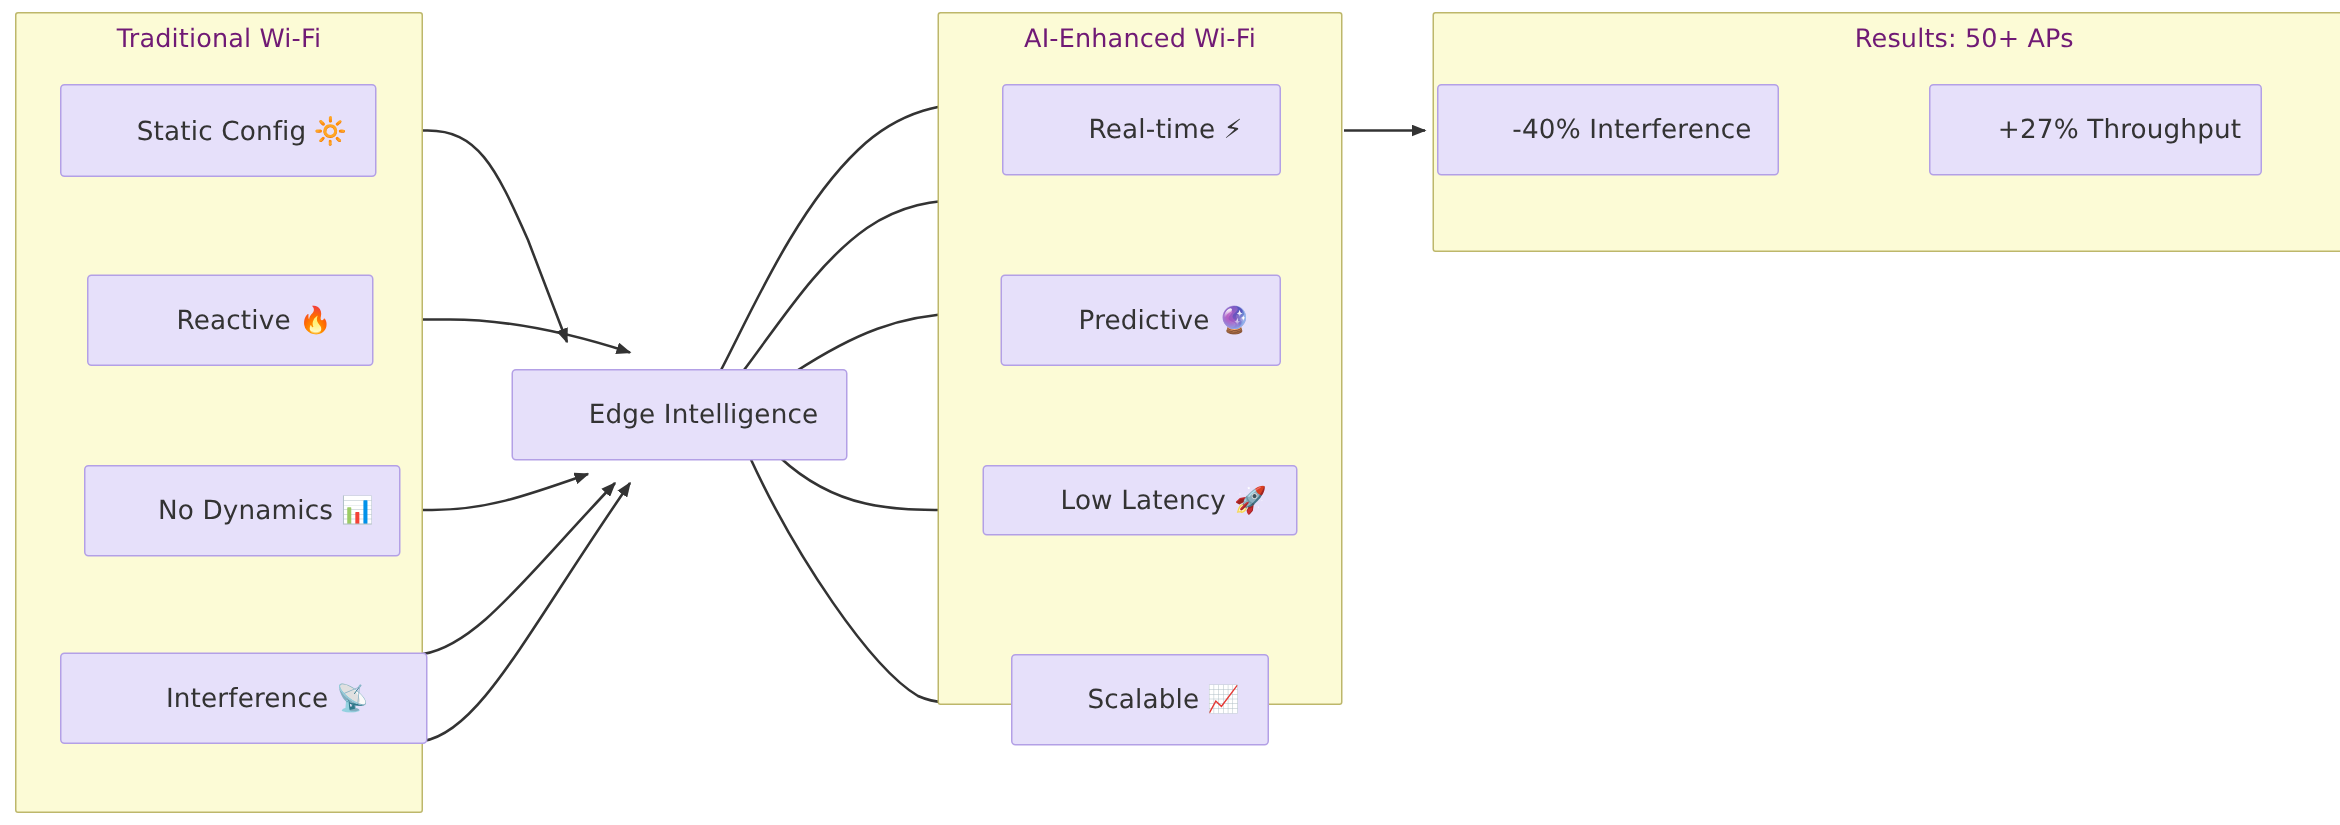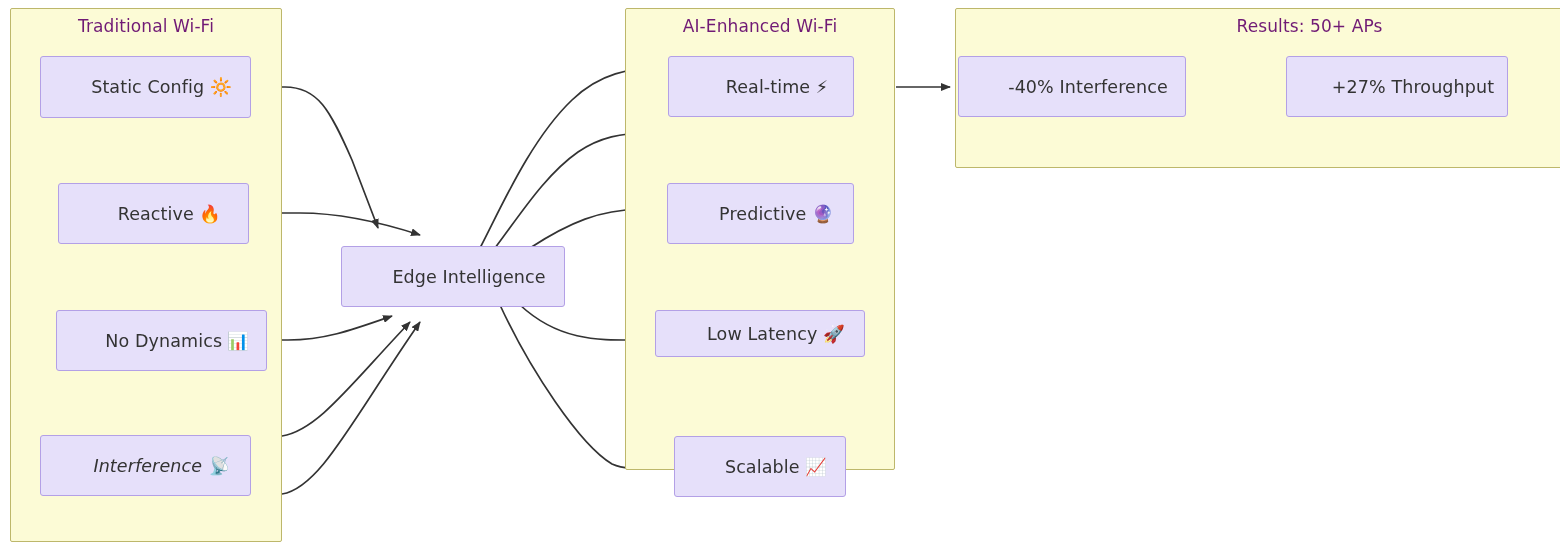--- a/index.html
+++ b/index.html
@@ -105,21 +105,21 @@
   </div>
 
   <div class="node" style="left:58px; top:183px; width:191px; height:61px;">
     <span class="lbl">Reactive 🔥</span>
   </div>
 
   <div class="node" style="left:40px; top:310px; width:211px; height:61px;margin-left:16px;">
     <span class="lbl">No Dynamics 📊</span>
   </div>
 
-  <div class="node" style="left:40px; top:435px; width:211px; height:61px;font-style:italic;">
+  <div class="node" style="left:40px; top:435px; width:245px; height:61px;">
     <span class="lbl">Interference 📡</span>
   </div>
 
   <div class="node" style="left:341px; top:246px; width:224px; height:61px;">
     <span class="lbl">Edge Intelligence</span>
   </div>
 
   <div class="node" style="left:668px; top:56px; width:186px; height:61px;">
     <span class="lbl">Real-time ⚡</span>
   </div>

